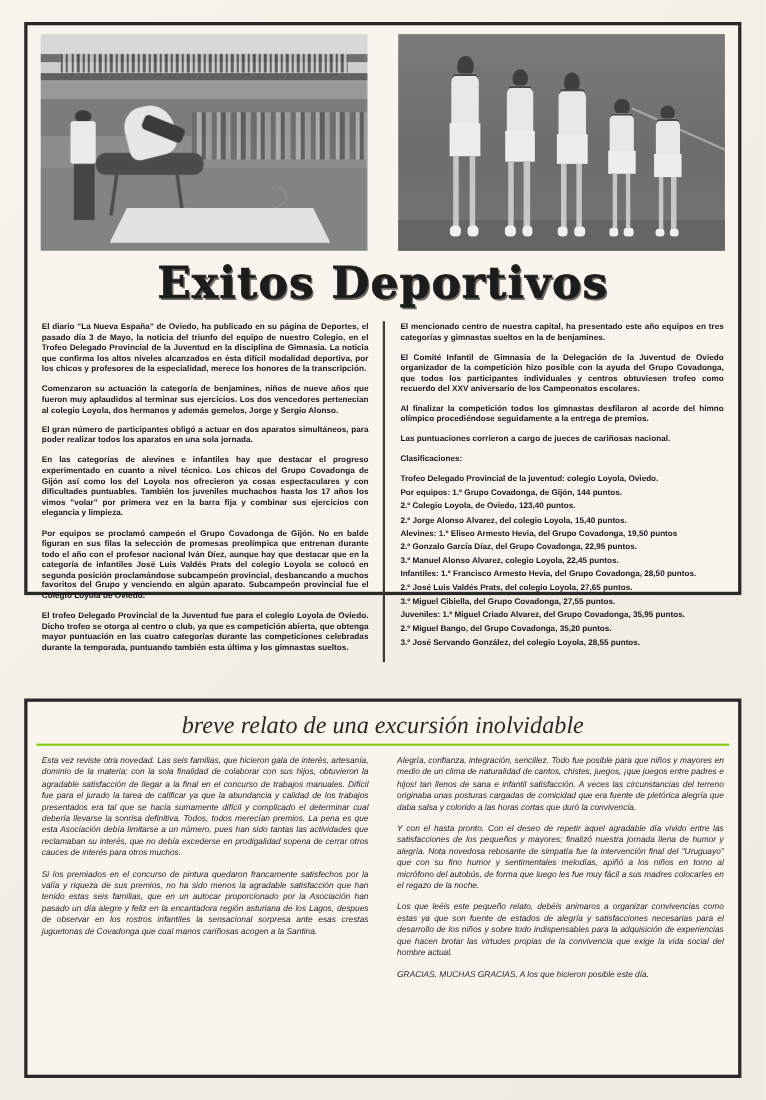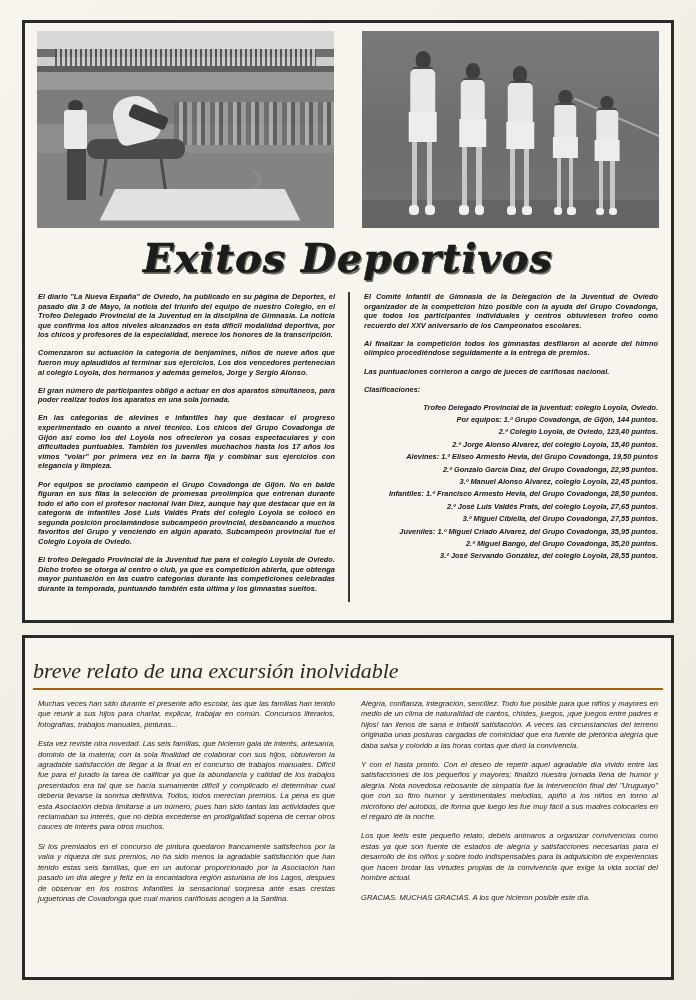--- a/index.html
+++ b/index.html
@@ -18,21 +18,21 @@
     inset: 0;
     background: linear-gradient(135deg,#f6f4ec 0%,#f2f0e6 45%,#eeece2 100%);
   }
   
   .article {
     position: absolute;
     border: 3px solid #2a2a28;
     background: #f7f5ee;
     box-sizing: border-box;
   }
-  #article-sports { left: 22px; top: 20px; width: 652px; height: 603px; font-style: italic; }
+  #article-sports { left: 22px; top: 20px; width: 652px; height: 521px; }
   #article-excursion { left: 22px; top: 635px; width: 652px; height: 345px; }
 
   
   .photo-row {
     display: flex;
     justify-content: space-between;
     padding: 8px 12px 0 12px;
   }
   .photo {
     width: 297px; height: 197px;
@@ -157,27 +157,28 @@
   }
   .title-excursion {
     text-align:center;
     font-family: "Liberation Serif", serif;
     font-weight: 700;
     font-size: 31px;
     color:#24241f;
     letter-spacing: .3px;
   }
   .subtitle-excursion {
+    text-align:center;
     font-family: "Liberation Serif", serif;
     font-style: italic;
     font-size: 22px;
     color:#2a2a24;
     padding: 8px 0 4px 0;
-    border-bottom: 2px solid #a16207;
-    margin: 12px 8px 0 8px;
+    border-bottom: 2px solid #84cc16;
+    margin: 0 8px 0 8px;
   }
 
   
   .cols {
     display: flex;
     padding: 9px 13px 10px 13px;
     gap: 0;
   }
   .col {
     width: 50%;
@@ -206,21 +207,21 @@
     text-align: justify;
     color: #1d1d20;
   }
   .results p {
     margin: 0 0 3.2px 0;
     font-family: "Liberation Sans", sans-serif;
     font-weight: 700;
     font-size: 7.4px;
     line-height: 9.2px;
     color: #17171a;
-    text-align: right;
+    text-align: left;
   }
   .clasif {
     font-family: "Liberation Sans", sans-serif;
     font-weight: 700;
     font-size: 7.4px;
     color:#17171a;
     margin: 4px 0 9px 0;
   }
 </style>
 </head>
@@ -308,20 +309,21 @@
       <div class="col col-left">
         <p class="body-bold">El diario "La Nueva España" de Oviedo, ha publicado en su página de Deportes, el pasado día 3 de Mayo, la noticia del triunfo del equipo de nuestro Colegio, en el Trofeo Delegado Provincial de la Juventud en la disciplina de Gimnasia. La noticia que confirma los altos niveles alcanzados en ésta difícil modalidad deportiva, por los chicos y profesores de la especialidad, merece los honores de la transcripción.</p>
         <p class="body-bold">Comenzaron su actuación la categoría de benjamines, niños de nueve años que fueron muy aplaudidos al terminar sus ejercicios. Los dos vencedores pertenecían al colegio Loyola, dos hermanos y además gemelos, Jorge y Sergio Alonso.</p>
         <p class="body-bold">El gran número de participantes obligó a actuar en dos aparatos simultáneos, para poder realizar todos los aparatos en una sola jornada.</p>
         <p class="body-bold">En las categorías de alevines e infantiles hay que destacar el progreso experimentado en cuanto a nivel técnico. Los chicos del Grupo Covadonga de Gijón así como los del Loyola nos ofrecieron ya cosas espectaculares y con dificultades puntuables. También los juveniles muchachos hasta los 17 años los vimos "volar" por primera vez en la barra fija y combinar sus ejercicios con elegancia y limpieza.</p>
         <p class="body-bold">Por equipos se proclamó campeón el Grupo Covadonga de Gijón. No en balde figuran en sus filas la selección de promesas preolímpica que entrenan durante todo el año con el profesor nacional Iván Díez, aunque hay que destacar que en la categoría de infantiles José Luis Valdés Prats del colegio Loyola se colocó en segunda posición proclamándose subcampeón provincial, desbancando a muchos favoritos del Grupo y venciendo en algún aparato. Subcampeón provincial fue el Colegio Loyola de Oviedo.</p>
         <p class="body-bold">El trofeo Delegado Provincial de la Juventud fue para el colegio Loyola de Oviedo. Dicho trofeo se otorga al centro o club, ya que es competición abierta, que obtenga mayor puntuación en las cuatro categorías durante las competiciones celebradas durante la temporada, puntuando también esta última y los gimnastas sueltos.</p>
       </div>
 
       <div class="col col-right">
+        <p class="body-bold">El mencionado centro de nuestra capital, ha presentado este año equipos en tres categorías y gimnastas sueltos en la de benjamines.</p>
         <p class="body-bold">El Comité Infantil de Gimnasia de la Delegación de la Juventud de Oviedo organizador de la competición hizo posible con la ayuda del Grupo Covadonga, que todos los participantes individuales y centros obtuviesen trofeo como recuerdo del XXV aniversario de los Campeonatos escolares.</p>
         <p class="body-bold">Al finalizar la competición todos los gimnastas desfilaron al acorde del himno olímpico procediéndose seguidamente a la entrega de premios.</p>
         <p class="body-bold">Las puntuaciones corrieron a cargo de jueces de cariñosas nacional.</p>
 
         <div class="clasif">Clasificaciones:</div>
 
         <div class="results">
           <p>Trofeo Delegado Provincial de la juventud: colegio Loyola, Oviedo.</p>
           <p>Por equipos: 1.º Grupo Covadonga, de Gijón, 144 puntos.</p>
           <p>2.º Colegio Loyola, de Oviedo, 123,40 puntos.</p>
@@ -340,21 +342,20 @@
     </div>
   </div>
 
   <div class="article" id="article-excursion">
 
 
     <div class="subtitle-excursion">breve relato de una excursión inolvidable</div>
 
     <div class="cols no-rule">
       <div class="col col-left">
-        <p class="body-italic">Muchas veces han sido durante el presente año escolar, las que las familias han tenido que reunir a sus hijos para charlar, explicar, trabajar en común. Concursos literarios, fotografías, trabajos manuales, pinturas...</p>
         <p class="body-italic">Esta vez reviste otra novedad. Las seis familias, que hicieron gala de interés, artesanía, dominio de la materia; con la sola finalidad de colaborar con sus hijos, obtuvieron la agradable satisfacción de llegar a la final en el concurso de trabajos manuales. Difícil fue para el jurado la tarea de calificar ya que la abundancia y calidad de los trabajos presentados era tal que se hacía sumamente difícil y complicado el determinar cual debería llevarse la sonrisa definitiva. Todos, todos merecían premios. La pena es que esta Asociación debía limitarse a un número, pues han sido tantas las actividades que reclamaban su interés, que no debía excederse en prodigalidad sopena de cerrar otros cauces de interés para otros muchos.</p>
         <p class="body-italic">Si los premiados en el concurso de pintura quedaron francamente satisfechos por la valía y riqueza de sus premios, no ha sido menos la agradable satisfacción que han tenido estas seis familias, que en un autocar proporcionado por la Asociación han pasado un día alegre y feliz en la encantadora región asturiana de los Lagos, despues de observar en los rostros infantiles la sensacional sorpresa ante esas crestas juguetonas de Covadonga que cual manos cariñosas acogen a la Santina.</p>
       </div>
       <div class="col col-right">
         <p class="body-italic">Alegría, confianza, integración, sencillez. Todo fue posible para que niños y mayores en medio de un clima de naturalidad de cantos, chistes, juegos, ¡que juegos entre padres e hijos! tan llenos de sana e infantil satisfacción. A veces las circunstancias del terreno originaba unas posturas cargadas de comicidad que era fuente de pletórica alegría que daba salsa y colorido a las horas cortas que duró la convivencia.</p>
         <p class="body-italic">Y con el hasta pronto. Con el deseo de repetir aquel agradable día vivido entre las satisfacciones de los pequeños y mayores; finalizó nuestra jornada llena de humor y alegría. Nota novedosa rebosante de simpatía fue la intervención final del "Uruguayo" que con su fino humor y sentimentales melodías, apiñó a los niños en torno al micrófono del autobús, de forma que luego les fue muy fácil a sus madres colocarles en el regazo de la noche.</p>
         <p class="body-italic">Los que leéis este pequeño relato, debéis animaros a organizar convivencias como estas ya que son fuente de estados de alegría y satisfacciones necesarias para el desarrollo de los niños y sobre todo indispensables para la adquisición de experiencias que hacen brotar las virtudes propias de la convivencia que exige la vida social del hombre actual.</p>
         <p class="body-italic">GRACIAS. MUCHAS GRACIAS. A los que hicieron posible este día.</p>
       </div>
     </div>

